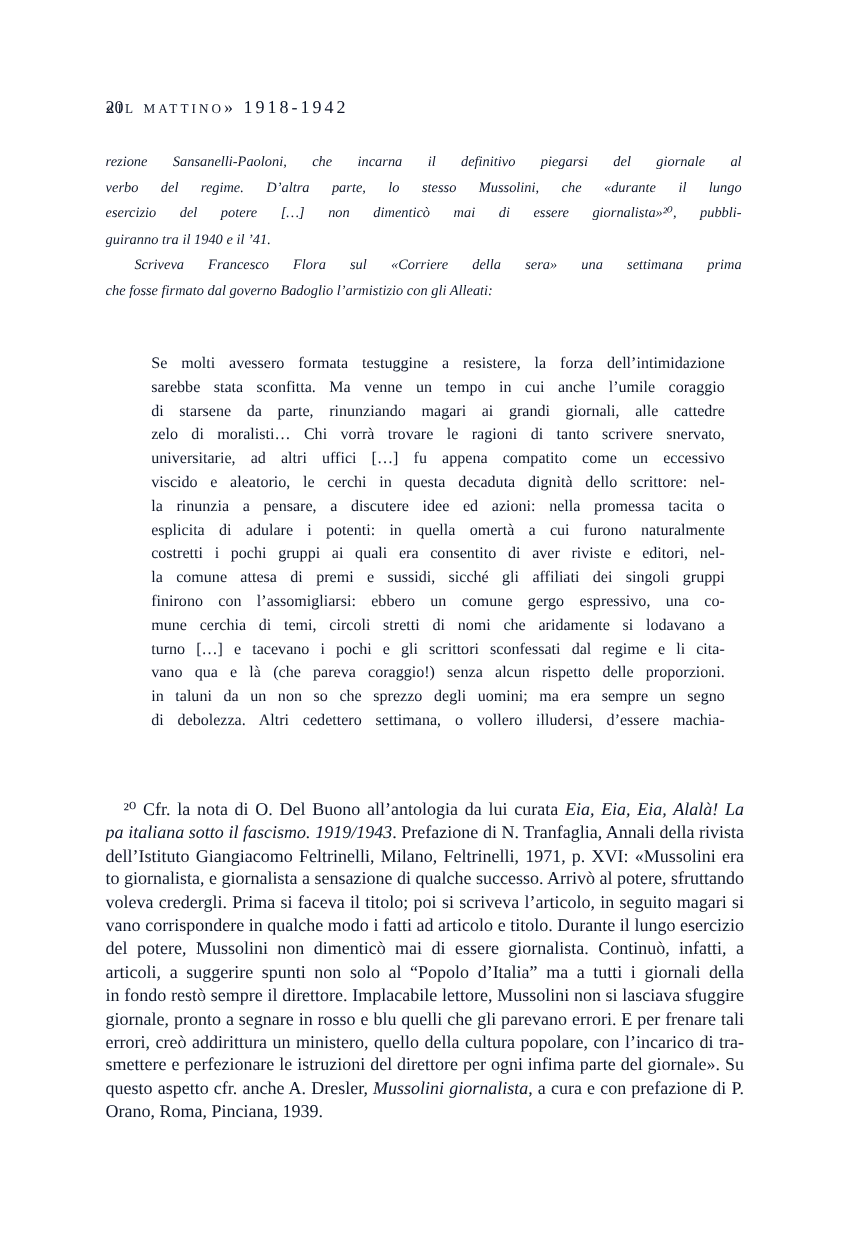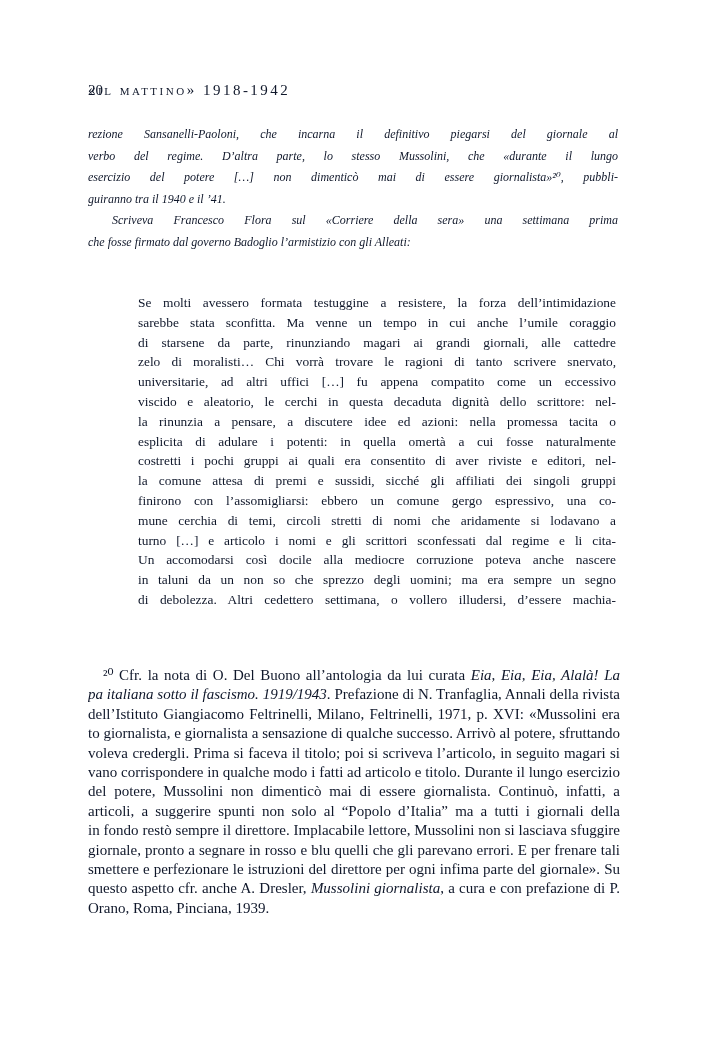--- a/index.html
+++ b/index.html
@@ -14,21 +14,21 @@
 
   .textblock { position:absolute; }
   .line { text-align:justify; text-align-last:justify; overflow:hidden; }
   .line.last { text-align-last:left; }
   .justify-all .line.last { text-align-last:justify; }
 
   .body-col { left:88px; top:124px; width:530px; font-size:12px;font-style:italic; }
   .body-col .line { height:21.5px; line-height:21.5px; }
   .para-2 .line.first { text-indent:24px; }
 
-  .quote-col { left:138px; top:293px; width:478px; font-size:13.4px; }
+  .quote-col { left:126px; top:293px; width:478px; font-size:13.4px; }
   .quote-col .line { height:19.8px; line-height:19.8px; }
 
   .footnote-col { left:88px; top:666px; width:532px; font-size:15px; }
   .footnote-col .line { height:19.4px; line-height:19.4px; }
   .footnote-col .line.first { text-indent:15px; }
 
   .it { font-style:italic; }
 </style>
 </head>
 <body>
@@ -54,40 +54,41 @@
   </div>
 
   <div class="textblock quote-col justify-all">
       <div class="line first"><span>Se molti avessero formata testuggine a resistere, la forza dell’intimidazione</span></div>
       <div class="line"><span>sarebbe stata sconfitta. Ma venne un tempo in cui anche l’umile coraggio</span></div>
       <div class="line"><span>di starsene da parte, rinunziando magari ai grandi giornali, alle cattedre</span></div>
       <div class="line"><span>zelo di moralisti… Chi vorrà trovare le ragioni di tanto scrivere snervato,</span></div>
       <div class="line"><span>universitarie, ad altri uffici […] fu appena compatito come un eccessivo</span></div>
       <div class="line"><span>viscido e aleatorio, le cerchi in questa decaduta dignità dello scrittore: nel-</span></div>
       <div class="line"><span>la rinunzia a pensare, a discutere idee ed azioni: nella promessa tacita o</span></div>
-      <div class="line"><span>esplicita di adulare i potenti: in quella omertà a cui fosse naturalmente</span></div>
+      <div class="line"><span>esplicita di adulare i potenti: in quella omertà a cui furono naturalmente</span></div>
       <div class="line"><span>costretti i pochi gruppi ai quali era consentito di aver riviste e editori, nel-</span></div>
       <div class="line"><span>la comune attesa di premi e sussidi, sicché gli affiliati dei singoli gruppi</span></div>
       <div class="line"><span>finirono con l’assomigliarsi: ebbero un comune gergo espressivo, una co-</span></div>
       <div class="line"><span>mune cerchia di temi, circoli stretti di nomi che aridamente si lodavano a</span></div>
-      <div class="line"><span>turno […] e articolo i nomi e gli scrittori sconfessati dal regime e li cita-</span></div>
-      <div class="line"><span>Un accomodarsi così docile alla mediocre corruzione poteva anche nascere</span></div>
+      <div class="line"><span>turno […] e tacevano i pochi e gli scrittori sconfessati dal regime e li cita-</span></div>
+      <div class="line"><span>vano qua e là (che pareva coraggio!) senza alcun rispetto delle proporzioni.</span></div>
       <div class="line"><span>in taluni da un non so che sprezzo degli uomini; ma era sempre un segno</span></div>
       <div class="line last"><span>di debolezza. Altri cedettero settimana, o vollero illudersi, d’essere machia-</span></div>
     </div>
 
   <div class="textblock footnote-col">
       <div class="line first"><span>²⁰ Cfr. la nota di O. Del Buono all’antologia da lui curata </span><span class="it">Eia, Eia, Eia, Alalà! La stam-</span></div>
       <div class="line"><span class="it">pa italiana sotto il fascismo. 1919/1943</span><span>. Prefazione di N. Tranfaglia, Annali della rivista</span></div>
       <div class="line"><span>dell’Istituto Giangiacomo Feltrinelli, Milano, Feltrinelli, 1971, p. XVI: «Mussolini era sta-</span></div>
       <div class="line"><span>to giornalista, e giornalista a sensazione di qualche successo. Arrivò al potere, sfruttando al</span></div>
       <div class="line"><span>voleva credergli. Prima si faceva il titolo; poi si scriveva l’articolo, in seguito magari si face-</span></div>
       <div class="line"><span>vano corrispondere in qualche modo i fatti ad articolo e titolo. Durante il lungo esercizio</span></div>
       <div class="line"><span>del potere, Mussolini non dimenticò mai di essere giornalista. Continuò, infatti, a scrivere</span></div>
       <div class="line"><span>articoli, a suggerire spunti non solo al “Popolo d’Italia” ma a tutti i giornali della penisola,</span></div>
       <div class="line"><span>in fondo restò sempre il direttore. Implacabile lettore, Mussolini non si lasciava sfuggire un</span></div>
       <div class="line"><span>giornale, pronto a segnare in rosso e blu quelli che gli parevano errori. E per frenare tali</span></div>
+      <div class="line"><span>errori, creò addirittura un ministero, quello della cultura popolare, con l’incarico di tra-</span></div>
       <div class="line"><span>smettere e perfezionare le istruzioni del direttore per ogni infima parte del giornale». Su</span></div>
       <div class="line"><span>questo aspetto cfr. anche A. Dresler, </span><span class="it">Mussolini giornalista</span><span>, a cura e con prefazione di P.</span></div>
       <div class="line last"><span>Orano, Roma, Pinciana, 1939.</span></div>
     </div>
 
 </div>
 
 </body></html>

